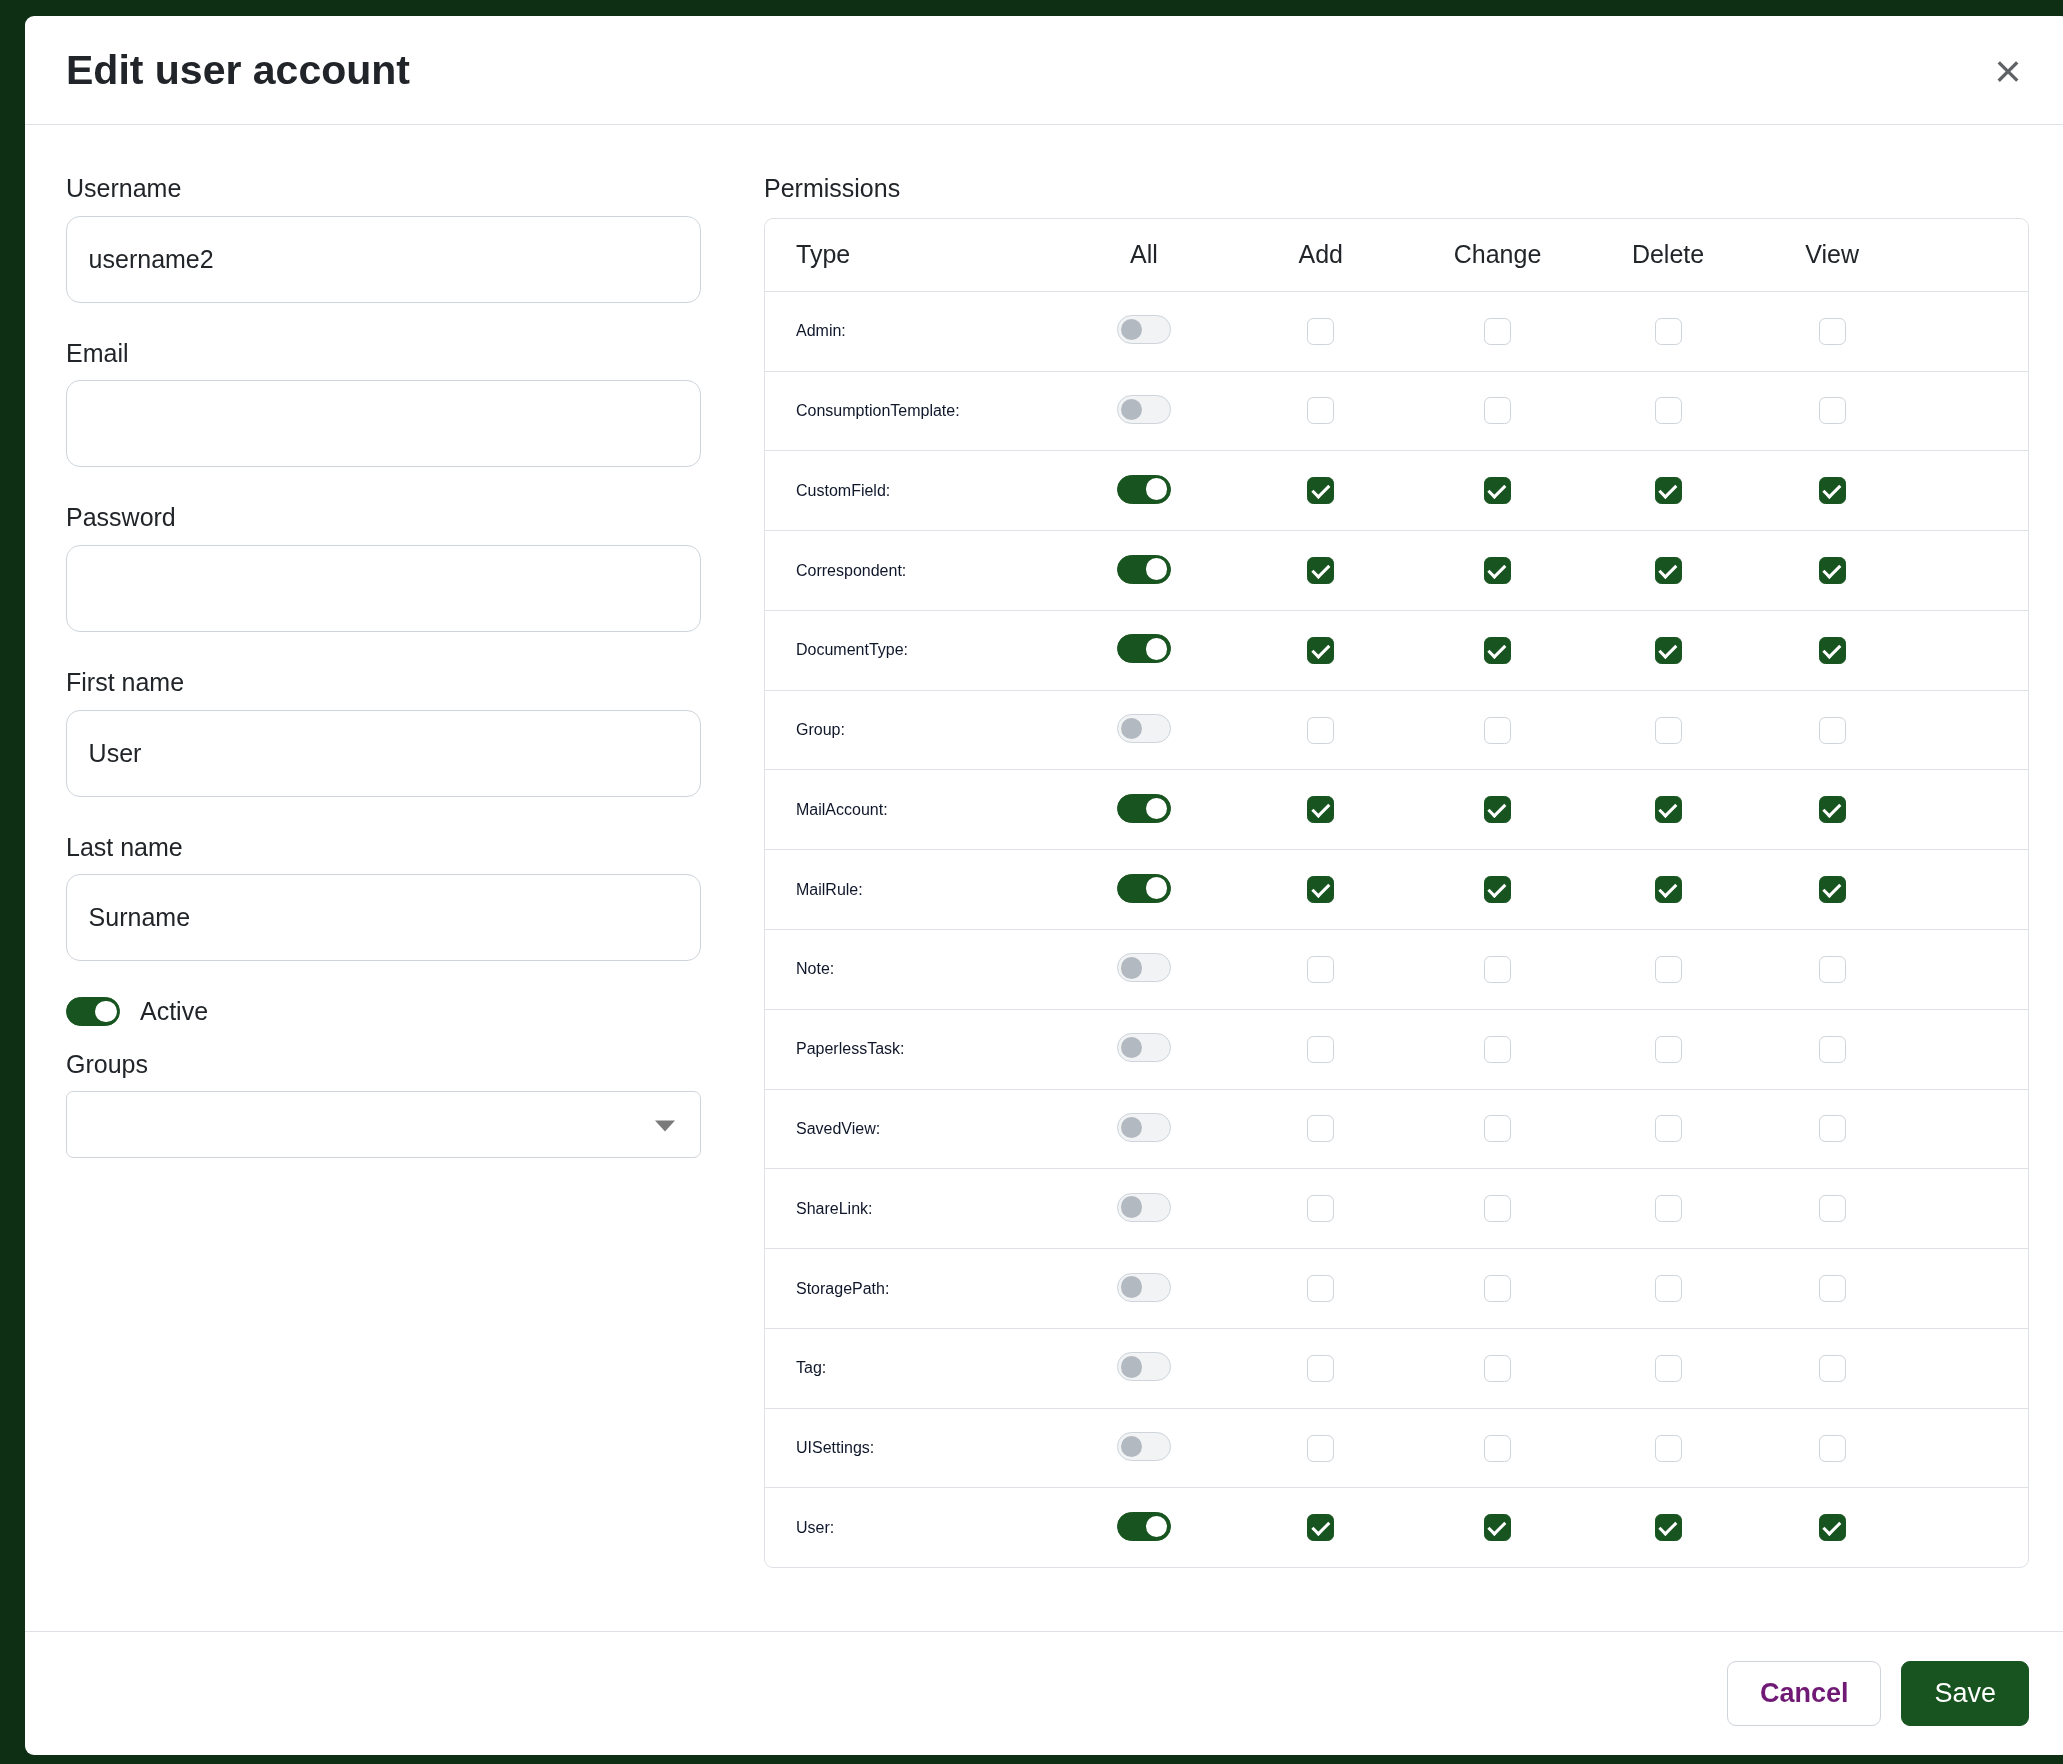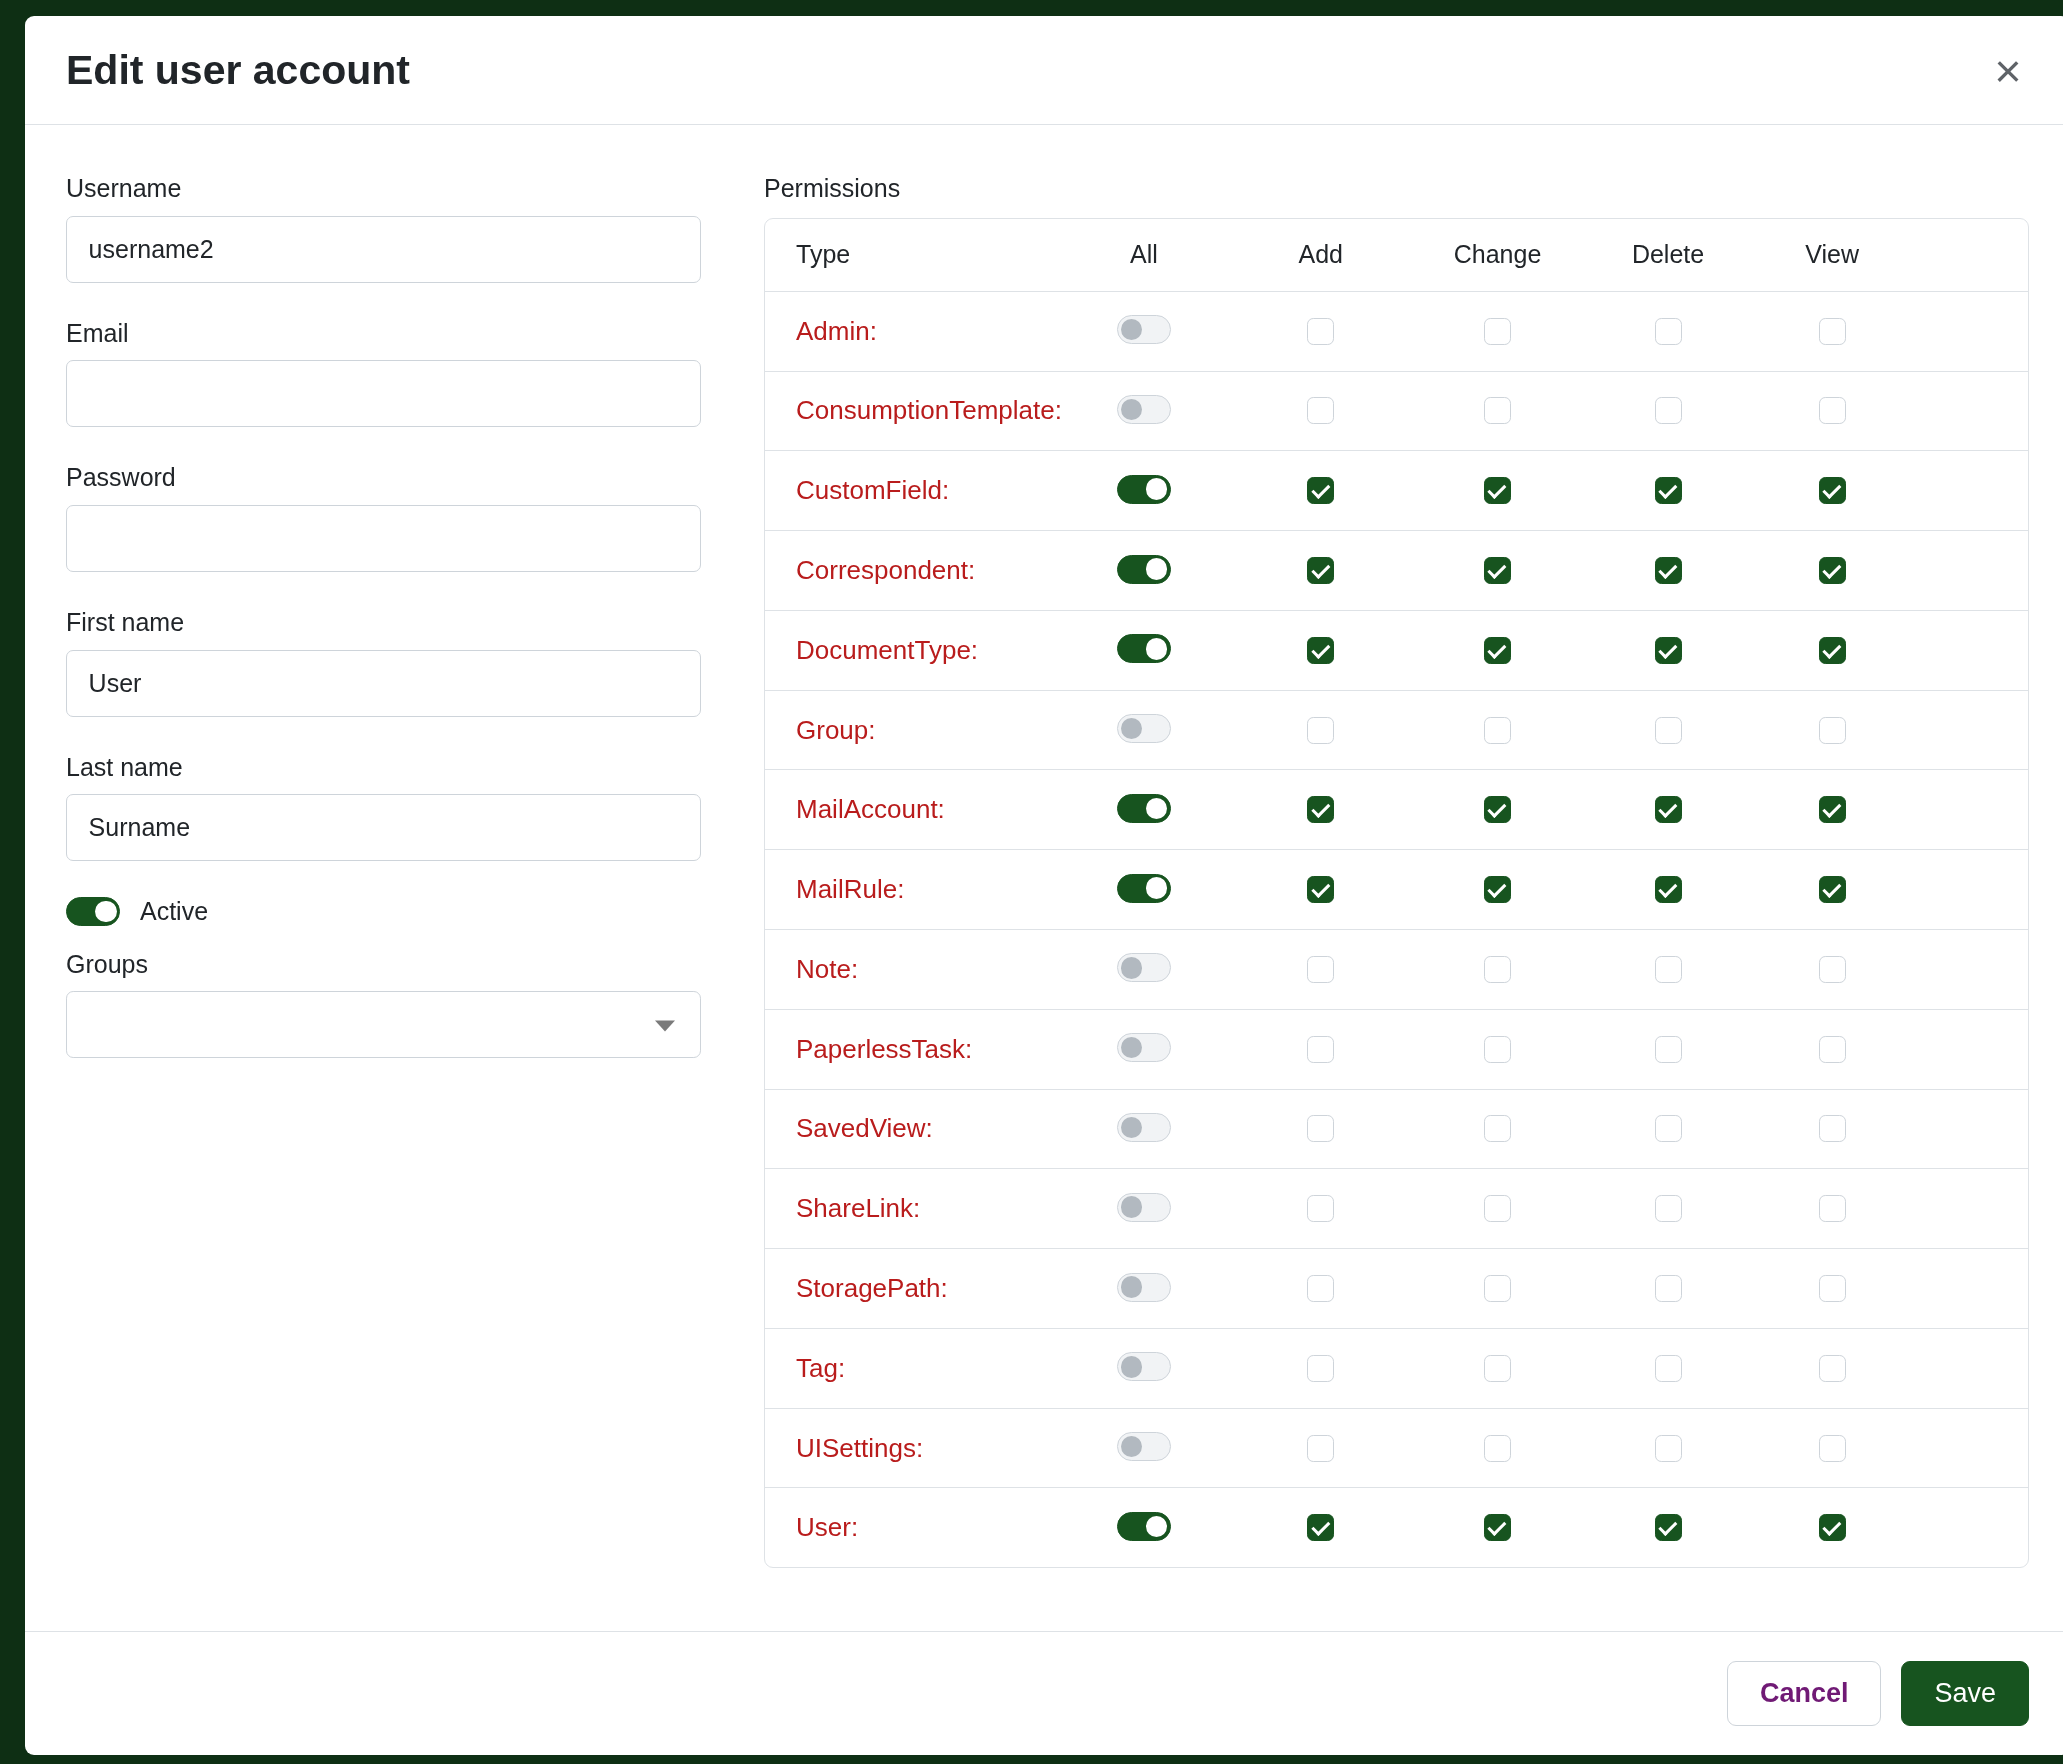--- a/index.html
+++ b/index.html
@@ -40,22 +40,22 @@
     display:flex; gap:63px;
     padding:49px 41px 27px 41px;
     overflow:hidden;
   }
   .left-col { width:635px; flex-shrink:0; }
   .right-col { flex:1; min-width:0; }
 
   .field { margin-bottom:36px; }
   .field-label { display:block; font-size:25px; color:#212529; margin-bottom:12.6px; }
   .text-input {
-    width:100%; height:67px;
-    border:0.9px solid #ced4da; border-radius:7px;
+    width:100%; height:87px;
+    border:0.9px solid #ced4da; border-radius:14px;
     padding:0 21.6px; font-size:25px; color:#212529;
     font-family: inherit;
     background:#fff;
     outline:none;
   }
 
   
   .toggle {
     display:inline-block; position:relative;
     width:54px; height:29px; flex-shrink:0;
@@ -100,21 +100,21 @@
   th {
     font-size:25px; font-weight:400; color:#212529;
     text-align:center; padding:21.6px 0;
     border-bottom:0.9px solid #dee2e6;
   }
   th.type-col { text-align:left; padding-left:31px; }
   td { text-align:center; padding:23.4px 0; }
   tbody tr + tr td { border-top:0.9px solid #dee2e6; }
   td.perm-label {
     text-align:left; padding-left:31px;
-    font-size:26px; color:#b91c1c;
+    font-size:16px; color:#0f172a;
   }
   
   .checkbox {
     display:inline-flex; align-items:center; justify-content:center;
     width:27px; height:27px;
     border:0.9px solid #ced4da; border-radius:6.3px;
     background:#fff; cursor:pointer; vertical-align:middle;
   }
   .checkbox.checked { background:#17541f; border-color:#17541f; }
   .checkbox.checked::after {

